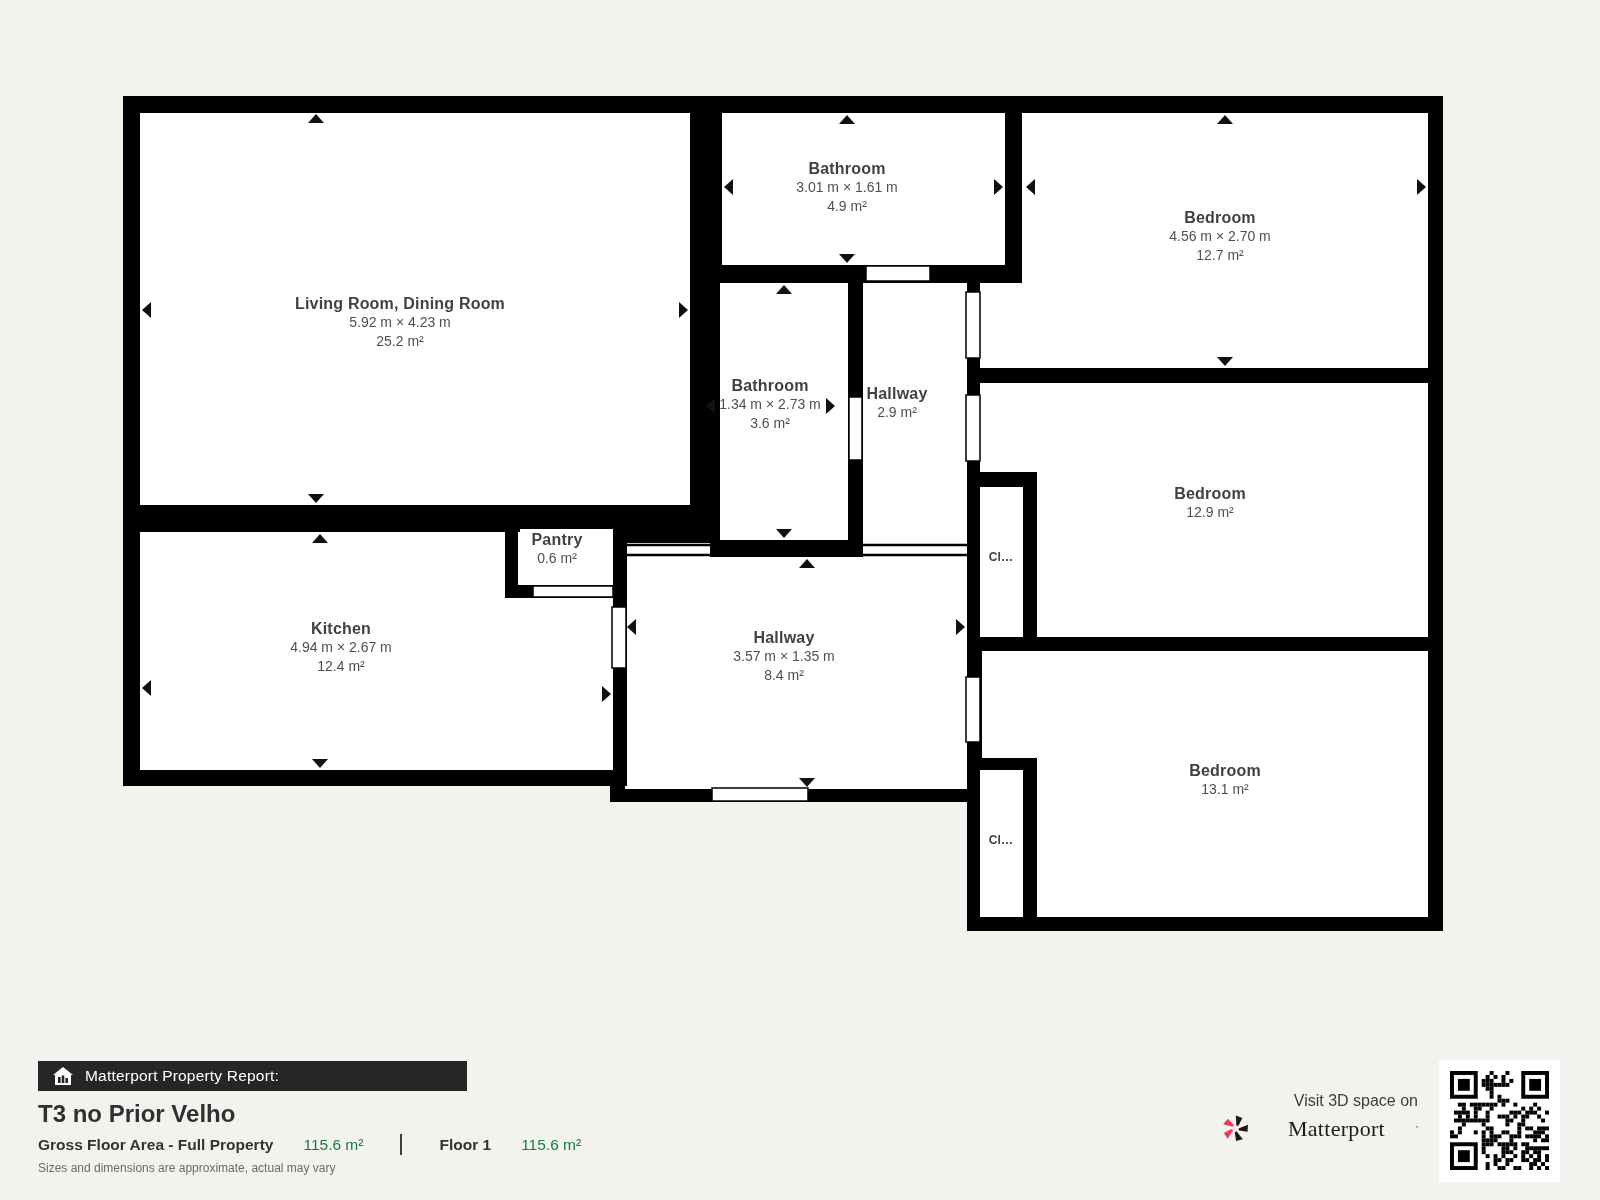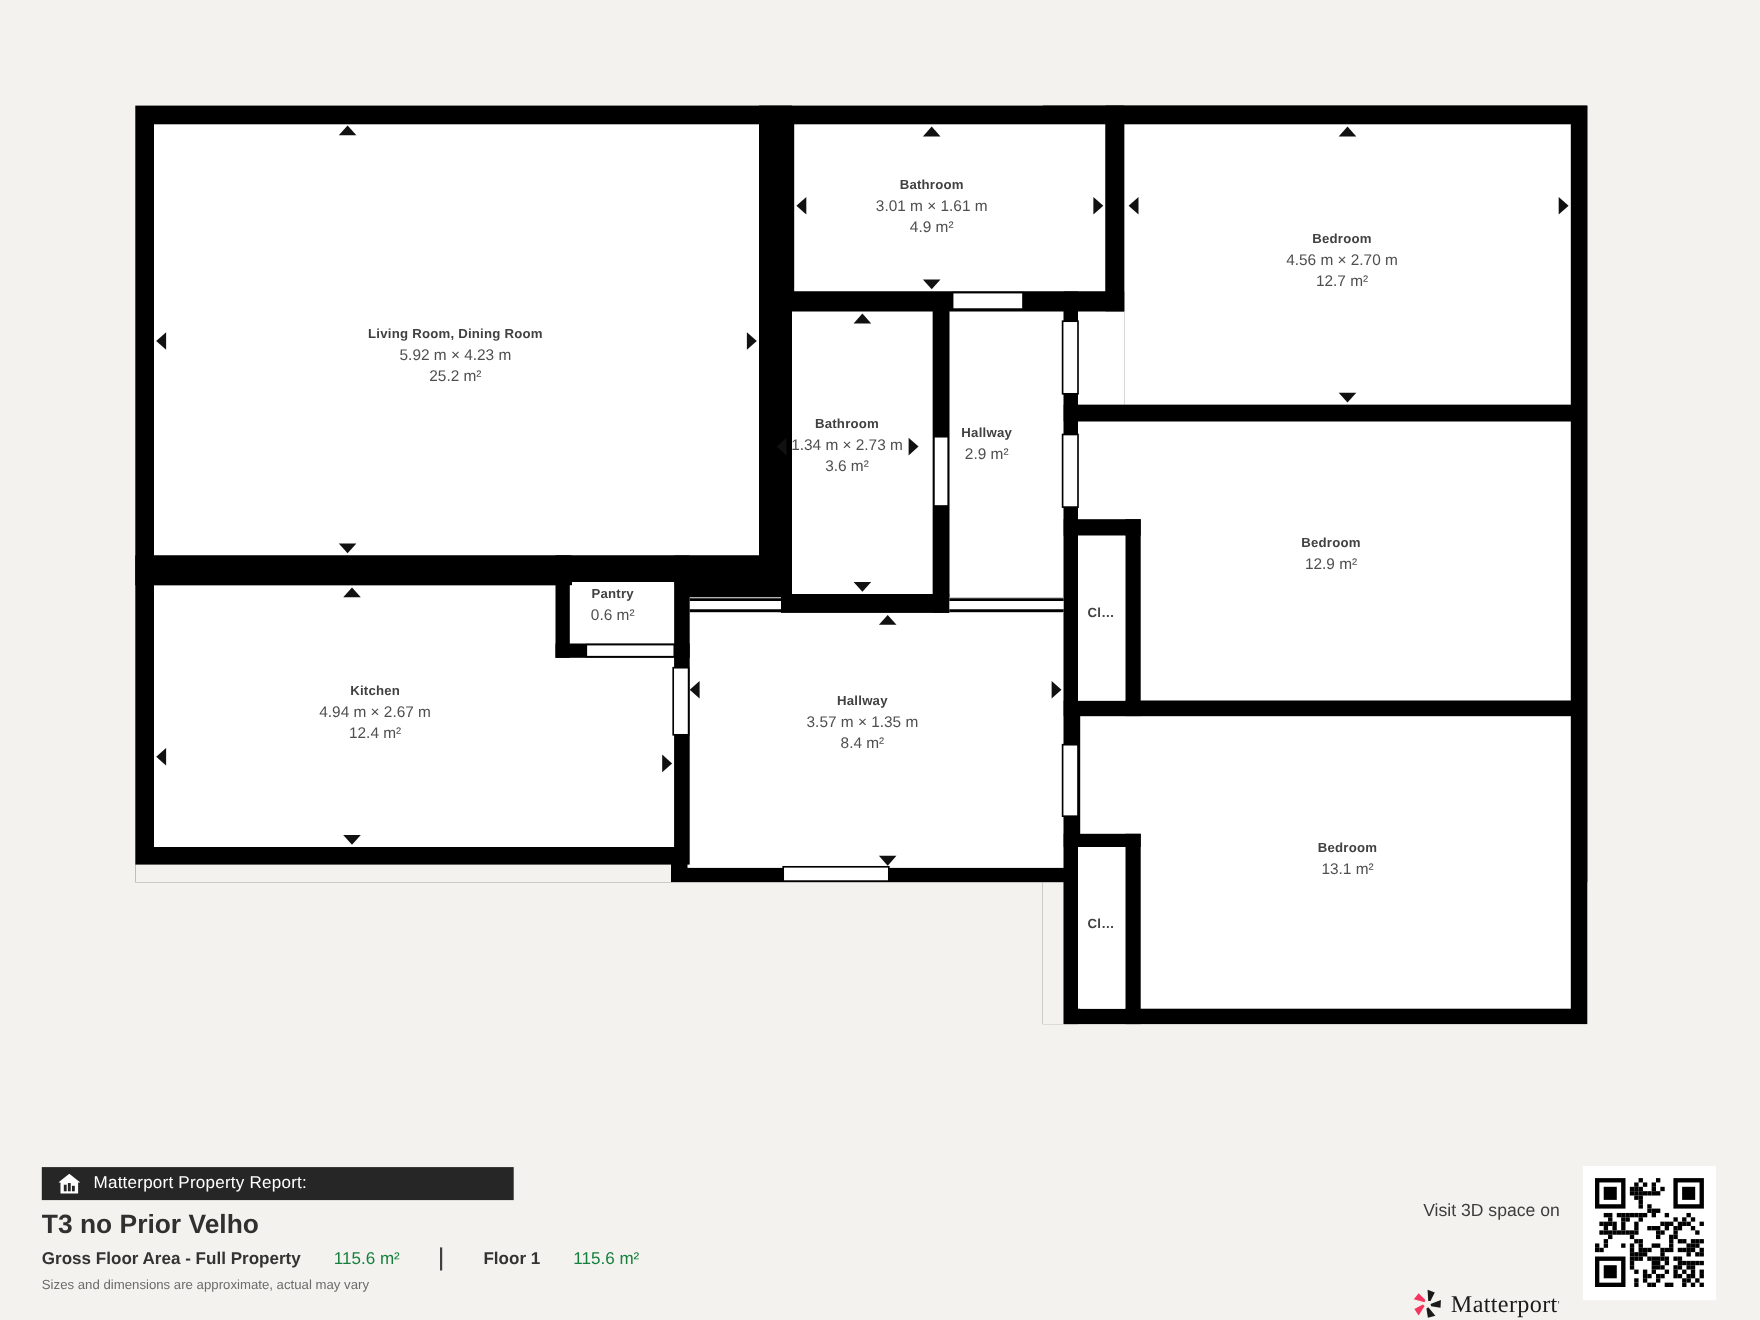--- a/index.html
+++ b/index.html
@@ -2,38 +2,38 @@
 <html><head>
 <meta charset="utf-8">
 <style>
   html,body{margin:0;padding:0;}
   body{width:1600px;height:1200px;font-family:"Liberation Sans",sans-serif;}
   .page{position:relative;width:1600px;height:1200px;background:#f3f2ef;overflow:hidden;}
   .plan-svg{position:absolute;left:0;top:0;}
 
   
   .room-label{position:absolute;transform:translate(-50%,-50%);text-align:center;white-space:nowrap;pointer-events:none;}
-  .rname{font-size:12px;font-weight:bold;color:#414141;line-height:19px;letter-spacing:.2px;}
+  .rname{font-size:16px;font-weight:bold;color:#414141;line-height:19px;letter-spacing:.2px;}
   .rsub{font-size:14px;color:#4f4f4f;line-height:18.5px;}
   .closet .rname{font-size:12px;}
 
   
   .footer-bar{position:absolute;left:38px;top:1061px;width:429px;height:30px;background:#262626;display:flex;align-items:center;}
   .footer-bar .bar-label{color:#ffffff;font-size:15.5px;font-weight:normal;margin-left:12px;letter-spacing:.2px;}
   .footer-bar .house{margin-left:15px;display:block;}
   .doc-title{position:absolute;left:38px;top:1100px;font-size:24px;font-weight:bold;color:#303030;}
   .metrics{position:absolute;left:38px;top:1134px;font-size:15.5px;color:#555;display:flex;align-items:center;gap:24px;}
   .metrics b{color:#333;}
   .metrics .sep{display:inline-block;width:2px;height:21px;background:#3f3f3f;margin:0 13px;}
   .metrics .val{margin-left:6px;color:#15803d;font-weight:normal;}
   .disclaimer{position:absolute;left:38px;top:1161px;font-size:12px;color:#6b6b6b;}
 
   
   .visit{position:absolute;top:1092px;right:182px;font-size:16px;color:#3d3d3d;}
-  .brand-row{position:absolute;top:1172px;right:182px;display:flex;align-items:center;}
+  .brand-row{position:absolute;top:1115px;right:182px;display:flex;align-items:center;gap:31px;}
   .brand-row .wordmark{font-family:"Liberation Serif",serif;font-size:22px;color:#1b1b1b;margin-left:8px;letter-spacing:.3px;}
   .brand-row sup{font-size:9px;color:#1b1b1b;}
   .qr-box{position:absolute;left:1439px;top:1060px;width:121px;height:122px;background:#ffffff;}
   .qr-box svg{position:absolute;left:11px;top:11px;}
 </style>
 </head>
 <body>
 
 <div class="page">
 
@@ -132,21 +132,21 @@
       <polygon points="151,680 151,696 142,688"></polygon>
       <polygon points="602,686 602,702 611,694"></polygon>
 
       <polygon points="799,568 815,568 807,559"></polygon>
       <polygon points="799,778 815,778 807,787"></polygon>
       <polygon points="636,619 636,635 627,627"></polygon>
       <polygon points="956,619 956,635 965,627"></polygon>
     </g>
   </svg>
 
-  <div class="room-label" style="left:414px;top:322px">
+  <div class="room-label" style="left:400px;top:322px">
     <div class="rname">Living Room, Dining Room</div>
     <div class="rsub">5.92 m × 4.23 m</div>
     <div class="rsub">25.2 m²</div>
   </div>
 
   <div class="room-label" style="left:847px;top:187px">
     <div class="rname">Bathroom</div>
     <div class="rsub">3.01 m × 1.61 m</div>
     <div class="rsub">4.9 m²</div>
   </div>

